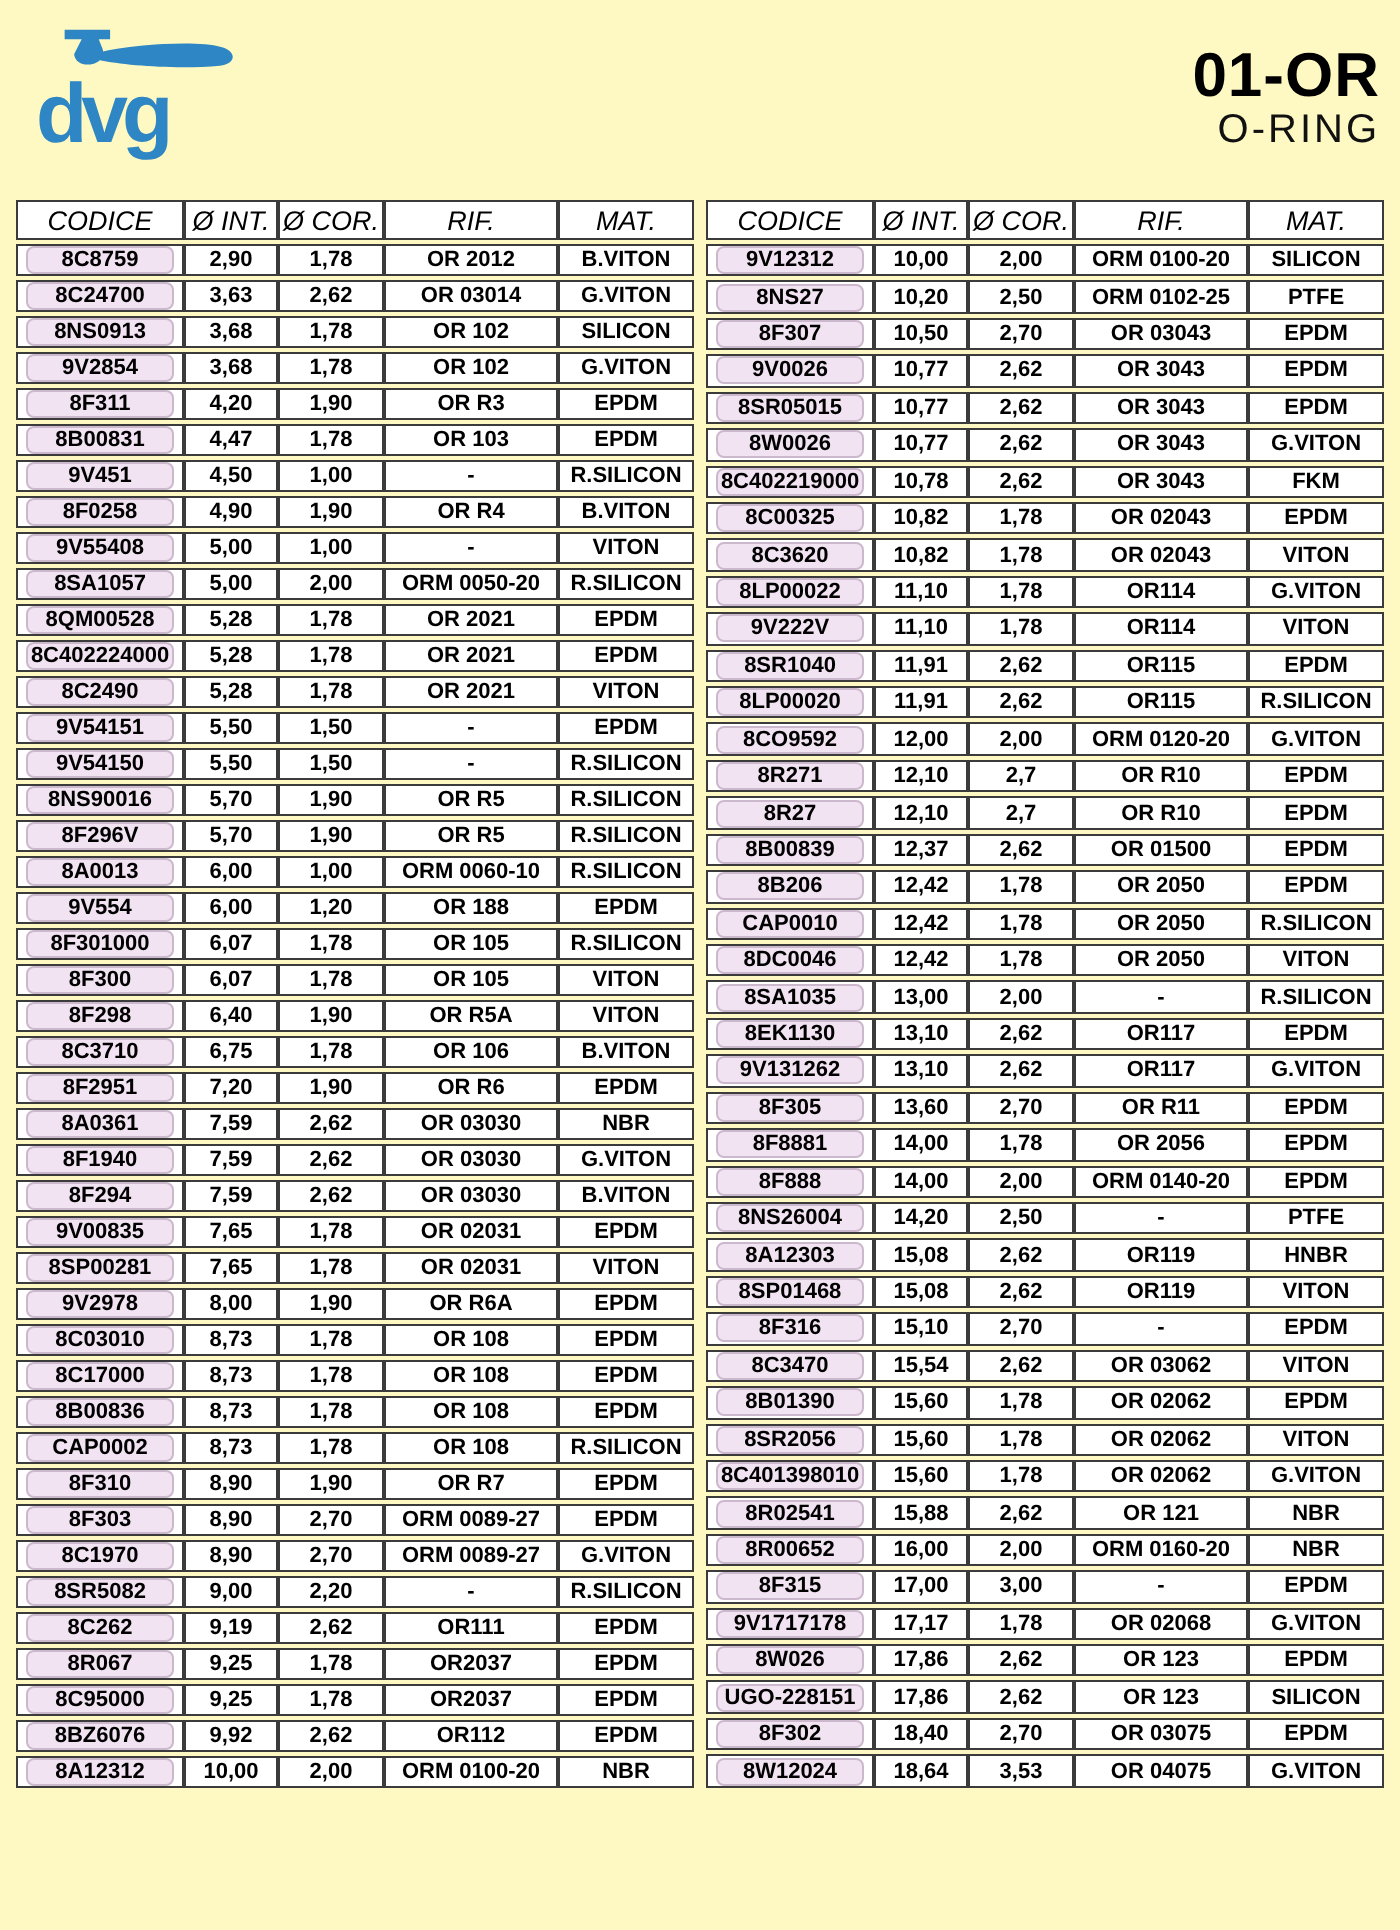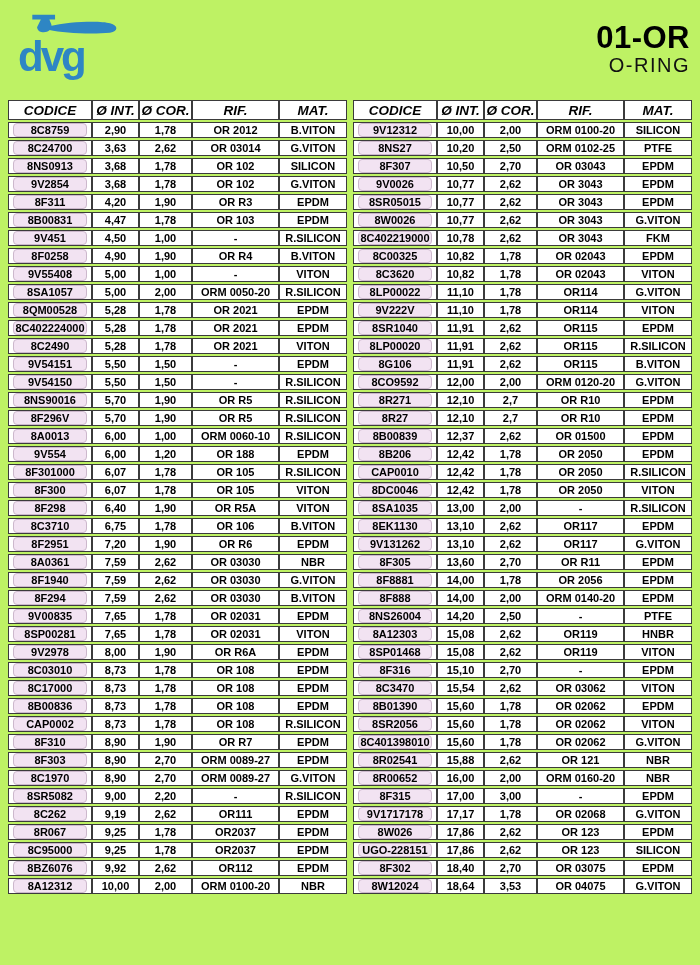--- a/index.html
+++ b/index.html
@@ -3,21 +3,21 @@
 <meta charset="utf-8">
 <style>
   * { box-sizing: border-box; }
   html, body { margin: 0; padding: 0; background: #ffffff; }
   body {
     width: 700px; height: 965px;
     font-family: "Liberation Sans", sans-serif;
     color: #000;
     overflow: hidden;
   }
-  .page { position: relative; width: 700px; height: 965px; background: #bef264; }
+  .page { position: relative; width: 700px; height: 965px; background: #fef9c3; }
 
   
   .topbar {
     display: flex; justify-content: space-between; align-items: flex-start;
     padding: 12px 10px 0 16px; height: 96px;
   }
   .logo { width: 120px; }
   .logo svg { display: block; margin-left: 10px; }
   .logo-text {
     font-weight: bold; font-size: 42px; line-height: 34px;
@@ -31,21 +31,21 @@
   .tables { display: flex; gap: 6px; padding: 0 8px; margin-top: 2px; }
   table {
     border-collapse: separate; border-spacing: 0 2px;
     width: 339px; table-layout: fixed;
   }
   th, td {
     border: 1px solid #3b3b3b; background: #fff;
     text-align: center; vertical-align: middle;
     padding: 0; height: 16px; overflow: hidden; white-space: nowrap;
   }
-  th { font-style: italic; font-weight: bold; font-size: 13.5px; height: 20px; margin-top: 12px; }
+  th { font-style: italic; font-weight: normal; font-size: 13.5px; height: 20px; margin-top: 12px; }
   td { font-weight: bold; font-size: 11px; }
   th:nth-child(1), td:nth-child(1) { width: 84px; }
   th:nth-child(2), td:nth-child(2) { width: 47px; }
   th:nth-child(3), td:nth-child(3) { width: 53px; }
   th:nth-child(4), td:nth-child(4) { width: 87px; }
   th:nth-child(5), td:nth-child(5) { width: 68px; }
   .badge {
     display: inline-block; width: calc(100% - 8px);
     background: #f2e3f2; border: 1px solid #ccb8cc; border-radius: 4px;
     line-height: 12px; padding: 0; font-size: 11px;
@@ -483,27 +483,20 @@
             <td>EPDM</td>
           </tr>
           <tr>
             <td><span class="badge">8LP00020</span></td>
             <td>11,91</td>
             <td>2,62</td>
             <td>OR115</td>
             <td>R.SILICON</td>
           </tr>
           <tr>
-            <td><span class="badge">8G106</span></td>
-            <td>11,91</td>
-            <td>2,62</td>
-            <td>OR115</td>
-            <td>B.VITON</td>
-          </tr>
-          <tr>
             <td><span class="badge">8CO9592</span></td>
             <td>12,00</td>
             <td>2,00</td>
             <td>ORM 0120-20</td>
             <td>G.VITON</td>
           </tr>
           <tr>
             <td><span class="badge">8R271</span></td>
             <td>12,10</td>
             <td>2,7</td>

